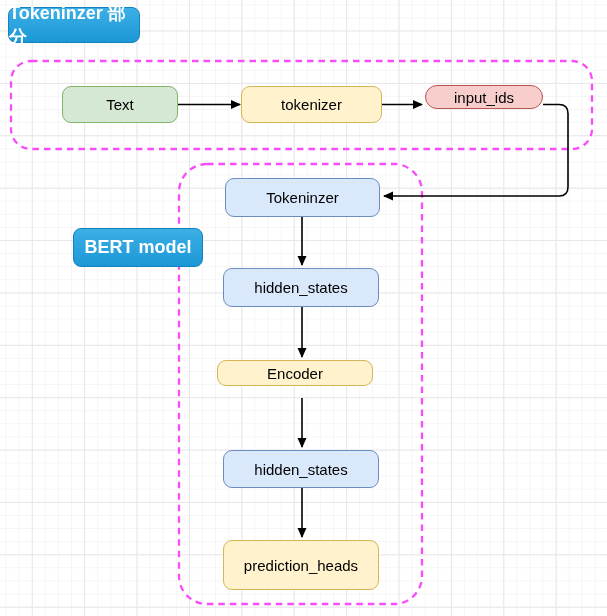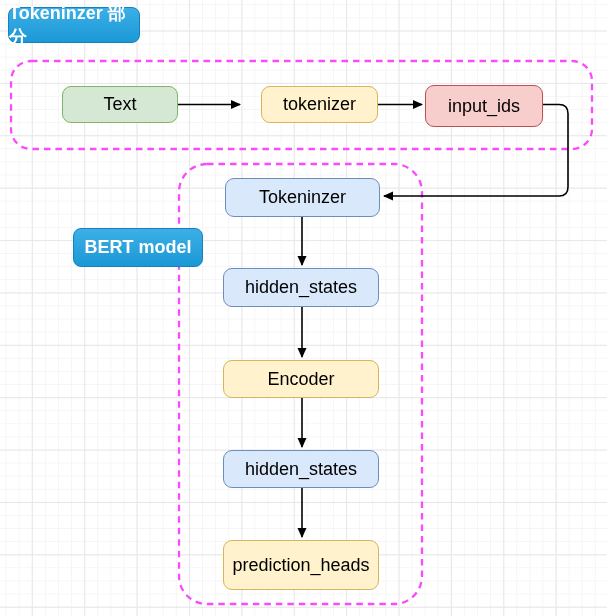--- a/index.html
+++ b/index.html
@@ -28,21 +28,21 @@
     height: 616px;
   }
   .node {
     position: absolute;
     box-sizing: border-box;
     border-radius: 9px;
     border: 1.5px solid #000;
     display: flex;
     align-items: center;
     justify-content: center;
-    font-size: 18px;
+    font-size: 15px;
     color: #000000;
   }
   .node.green  { background: #d5e8d4; border-color: #82b366; }
   .node.yellow { background: #fff2cc; border-color: #d6b656; }
   .node.red    { background: #f8cecc; border-color: #b85450; }
   .node.blue   { background: #dae8fc; border-color: #6c8ebf; }
   .section-label {
     position: absolute;
     box-sizing: border-box;
     border-radius: 8px;
@@ -83,34 +83,34 @@
   <div class="section-label" style="left:8px; top:7px; width:132px; height:36px;">
     <span>Tokeninzer 部分</span>
   </div>
   <div class="section-label" style="left:73px; top:228px; width:130px; height:39px;">
     <span>BERT model</span>
   </div>
 
   <div class="node green" style="left:62px; top:86px; width:116px; height:37px;">
     <span>Text</span>
   </div>
-  <div class="node yellow" style="left:261px; top:86px; width:117px; height:37px;">
+  <div class="node yellow" style="left:241px; top:86px; width:141px; height:37px;">
     <span>tokenizer</span>
   </div>
-  <div class="node red" style="left:425px; top:85px; width:118px; height:42px;">
+  <div class="node red" style="left:425px; top:85px; width:118px; height:24px;border-radius:12px;">
     <span>input_ids</span>
   </div>
 
   <div class="node blue" style="left:225px; top:178px; width:155px; height:39px;">
     <span>Tokeninzer</span>
   </div>
   <div class="node blue" style="left:223px; top:268px; width:156px; height:39px;">
     <span>hidden_states</span>
   </div>
-  <div class="node yellow" style="left:223px; top:360px; width:156px; height:38px;">
+  <div class="node yellow" style="left:217px; top:360px; width:156px; height:26px;">
     <span>Encoder</span>
   </div>
   <div class="node blue" style="left:223px; top:450px; width:156px; height:38px;">
     <span>hidden_states</span>
   </div>
   <div class="node yellow" style="left:223px; top:540px; width:156px; height:50px;">
     <span>prediction_heads</span>
   </div>
 
 </div>

